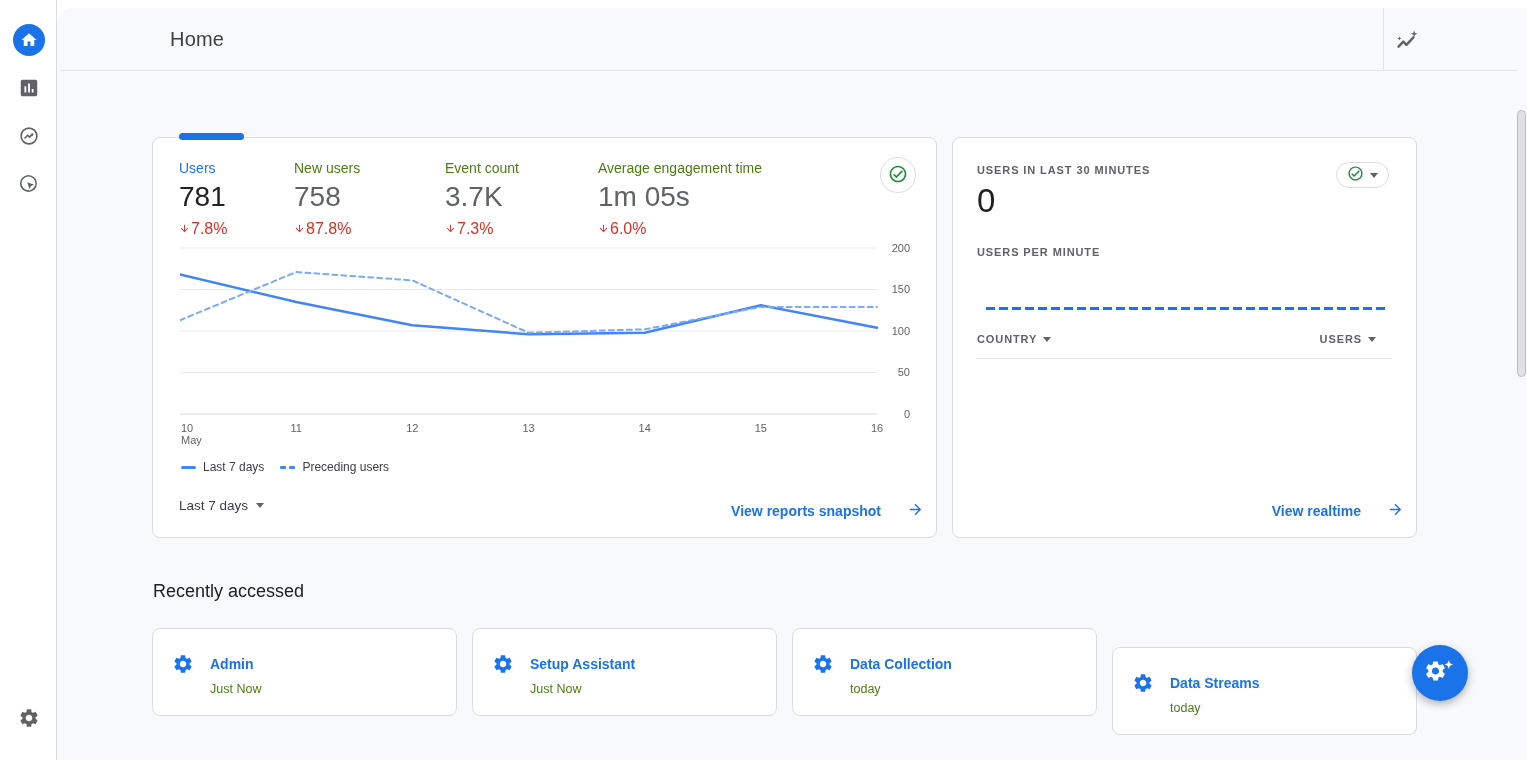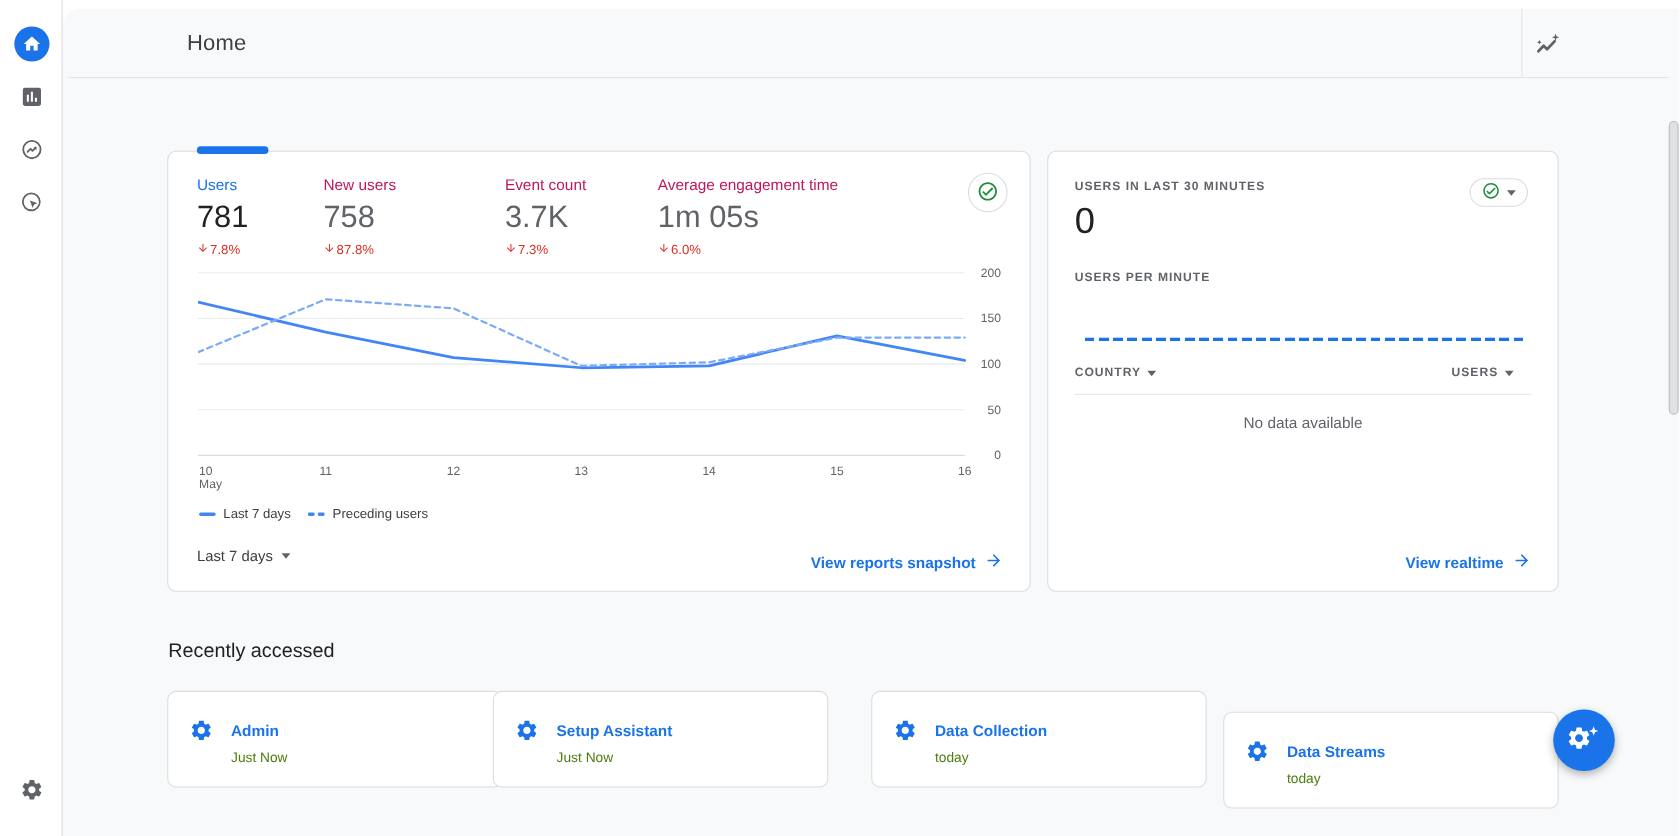--- a/index.html
+++ b/index.html
@@ -21,58 +21,58 @@
   .insights-btn { position:absolute; left:1394px; top:28px; width:26px; height:26px; background:none; border:none; cursor:pointer; }
 
   
   .card { position:absolute; background:#fff; border:1px solid #dadce0; border-radius:8px; }
   .overview-card { left:152px; top:137px; width:785px; height:401px; }
   .realtime-card { left:952px; top:137px; width:465px; height:401px; }
   .tab-indicator { position:absolute; left:179px; top:133px; width:65px; height:7px; border-radius:4px; background:#1a73e8; z-index:6; }
 
   
   .metric { position:absolute; top:22px; cursor:pointer; }
-  .metric .m-label { font-size:14px; color:#be185d; }
+  .metric .m-label { font-size:14px; color:#4d7c0f; }
   .metric.selected .m-label { color:#1a73e8; }
   .metric .m-value { margin-top:5px; font-size:28px; color:#5f6368; font-weight:400; }
   .metric.selected .m-value { color:#202124; }
-  .metric .m-delta { margin-top:7px; font-size:12px; color:#d93025; display:flex; align-items:center; gap:1px; }
-  .m1 { left:26px; } .m2 { left:141px; } .m3 { left:306px; } .m4 { left:445px; }
+  .metric .m-delta { margin-top:7px; font-size:16px; color:#d93025; display:flex; align-items:center; gap:1px; }
+  .m1 { left:26px; } .m2 { left:141px; } .m3 { left:292px; } .m4 { left:445px; }
   .check-btn { position:absolute; left:727px; top:19px; width:36px; height:36px; border-radius:50%; border:1px solid #dadce0; background:#fff; display:flex; align-items:center; justify-content:center; cursor:pointer; }
 
   
   .chart-mount { position:absolute; left:27px; top:104px; width:732px; height:206px; }
   .chart-mount svg text { font-family:"Liberation Sans", sans-serif; font-size:11px; fill:#5f6368; }
 
   .legend { position:absolute; left:28px; top:322px; display:flex; align-items:center; gap:16px; font-size:12px; color:#3c4043; }
   .legend-item { display:flex; align-items:center; gap:7px; }
   .swatch-solid { width:15px; height:3px; border-radius:2px; background:#4285f4; }
   .swatch-dashed { display:flex; gap:3px; }
   .swatch-dashed i { width:6px; height:3px; border-radius:1px; background:#4285f4; }
 
   .range-select { position:absolute; left:26px; top:360px; display:flex; align-items:center; gap:8px; background:none; border:none; font-family:"Liberation Sans",sans-serif; font-size:13.5px; color:#3c4043; cursor:pointer; }
   .caret { width:0; height:0; border-left:4.5px solid transparent; border-right:4.5px solid transparent; border-top:5px solid #5f6368; display:inline-block; }
-  .card-link { position:absolute; right:24px; top:363px; display:flex; align-items:center; gap:8px; font-size:14px; font-weight:bold; color:#1a73e8; text-decoration:none; cursor:pointer; }
+  .card-link { position:absolute; right:12px; top:363px; display:flex; align-items:center; gap:26px; font-size:14px; font-weight:bold; color:#1a73e8; text-decoration:none; cursor:pointer; }
 
   
   .rt-title { position:absolute; left:24px; top:26px; font-size:11px; font-weight:bold; letter-spacing:.9px; color:#5f6368; }
   .rt-pill { position:absolute; right:27px; top:24px; width:53px; height:26px; border-radius:13px; border:1px solid #dadce0; background:#fff; display:flex; align-items:center; justify-content:center; gap:6px; cursor:pointer; }
   .rt-value { position:absolute; left:24px; top:44px; font-size:33px; color:#202124; }
   .rt-subtitle { position:absolute; left:24px; top:108px; font-size:11px; font-weight:bold; letter-spacing:.9px; color:#5f6368; }
   .rt-flatline { position:absolute; left:33px; top:169px; width:400px; height:2.5px;
       background:repeating-linear-gradient(90deg,#1a73e8 0 9px, transparent 9px 13px); }
   .rt-cols { position:absolute; left:24px; right:40px; top:195px; display:flex; justify-content:space-between; }
   .rt-col { display:flex; align-items:center; gap:6px; font-size:11px; font-weight:bold; letter-spacing:.9px; color:#5f6368; cursor:pointer; }
   .rt-divider { position:absolute; left:24px; right:24px; top:220px; height:1px; background:#e3e5e8; }
   .rt-empty { position:absolute; left:0; right:0; top:238px; text-align:center; font-size:14px; color:#5f6368; }
 
   
   .recent-heading { position:absolute; left:153px; top:581px; font-size:18px; font-weight:400; color:#202124; }
   .recent-card { position:absolute; top:628px; width:305px; height:88px; background:#fff; border:1px solid #dadce0; border-radius:8px; cursor:pointer; }
-  .rc1 { left:152px; } .rc2 { left:448px; } .rc3 { left:792px; } .rc4 { left:1112px;margin-top:19px; }
+  .rc1 { left:152px; } .rc2 { left:472px; } .rc3 { left:792px; } .rc4 { left:1112px;margin-top:19px; }
   .rc-icon { position:absolute; left:19px; top:24px; }
   .rc-title { position:absolute; left:57px; top:27px; font-size:14px; font-weight:bold; color:#1a73e8; }
   .rc-time { position:absolute; left:57px; top:53px; font-size:12.5px; color:#4d7c0f; }
 
   
   .fab { position:absolute; left:1412px; top:645px; width:56px; height:56px; border-radius:50%; background:#1a73e8; border:none; display:flex; align-items:center; justify-content:center; box-shadow:0 3px 8px rgba(0,0,0,.3); cursor:pointer; z-index:30; }
 
   
   .scroll-thumb { position:absolute; left:1517px; top:110px; width:9px; height:267px; border-radius:5px; background:#dfe1e5; border:1px solid #b9bdc1; z-index:40; cursor:pointer; }
 </style>
@@ -255,21 +255,20 @@
       <div class="rt-col">
         <span>COUNTRY</span>
         <span class="caret"></span>
       </div>
       <div class="rt-col">
         <span>USERS</span>
         <span class="caret"></span>
       </div>
     </div>
     <div class="rt-divider"></div>
-    <div class="rt-empty">No data available</div>
     <a class="card-link">
       <span>View realtime</span>
       <span><svg width="17" height="17" viewBox="0 0 24 24">
             <path fill="#1a73e8" d="M12 4l-1.41 1.41L16.17 11H4v2h12.17l-5.58 5.59L12 20l8-8z"></path>
           </svg></span>
     </a>
   </section>
 
   <h2 class="recent-heading">Recently accessed</h2>
 

